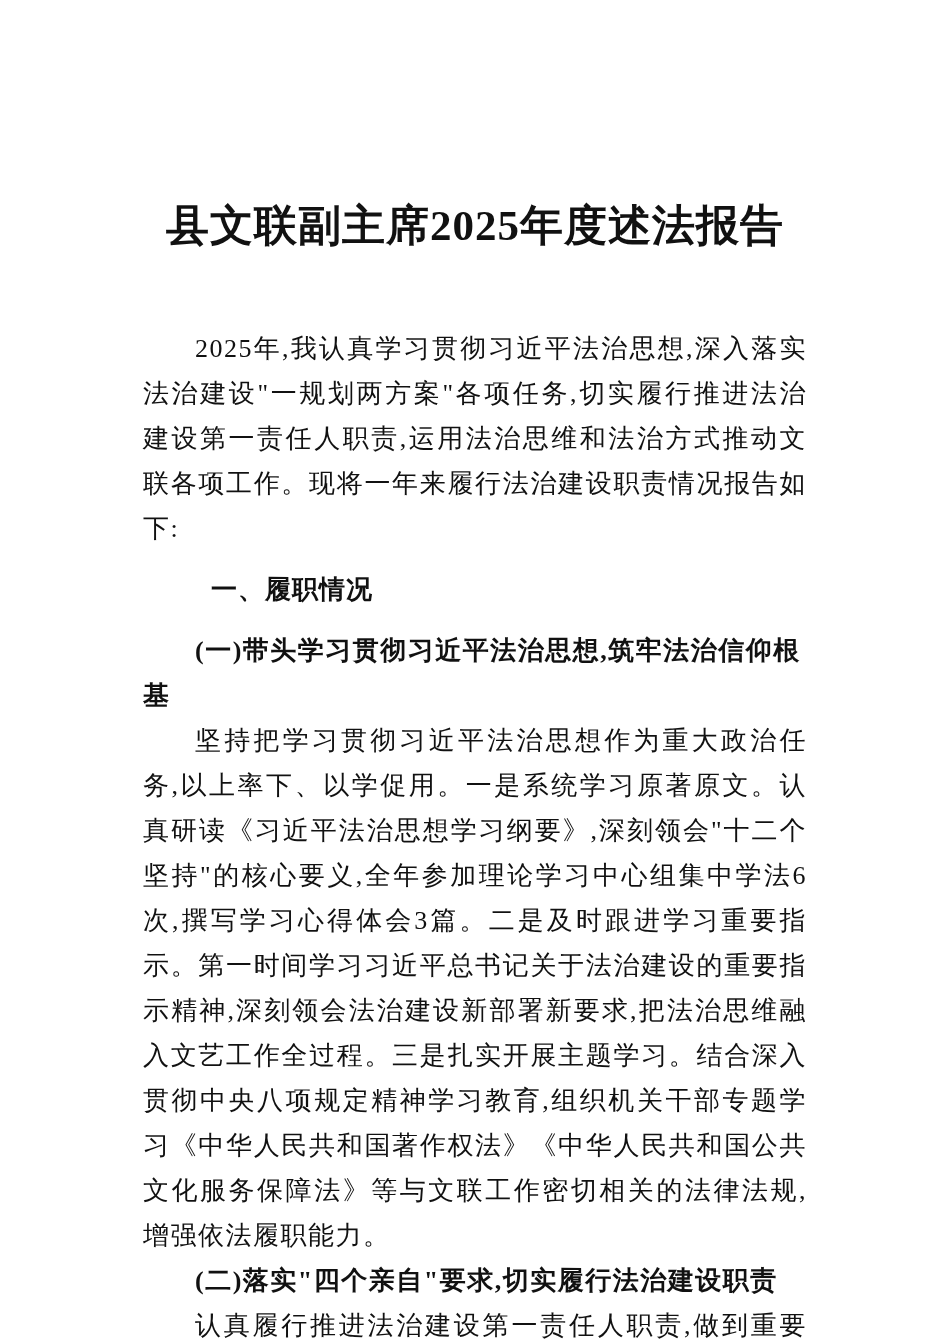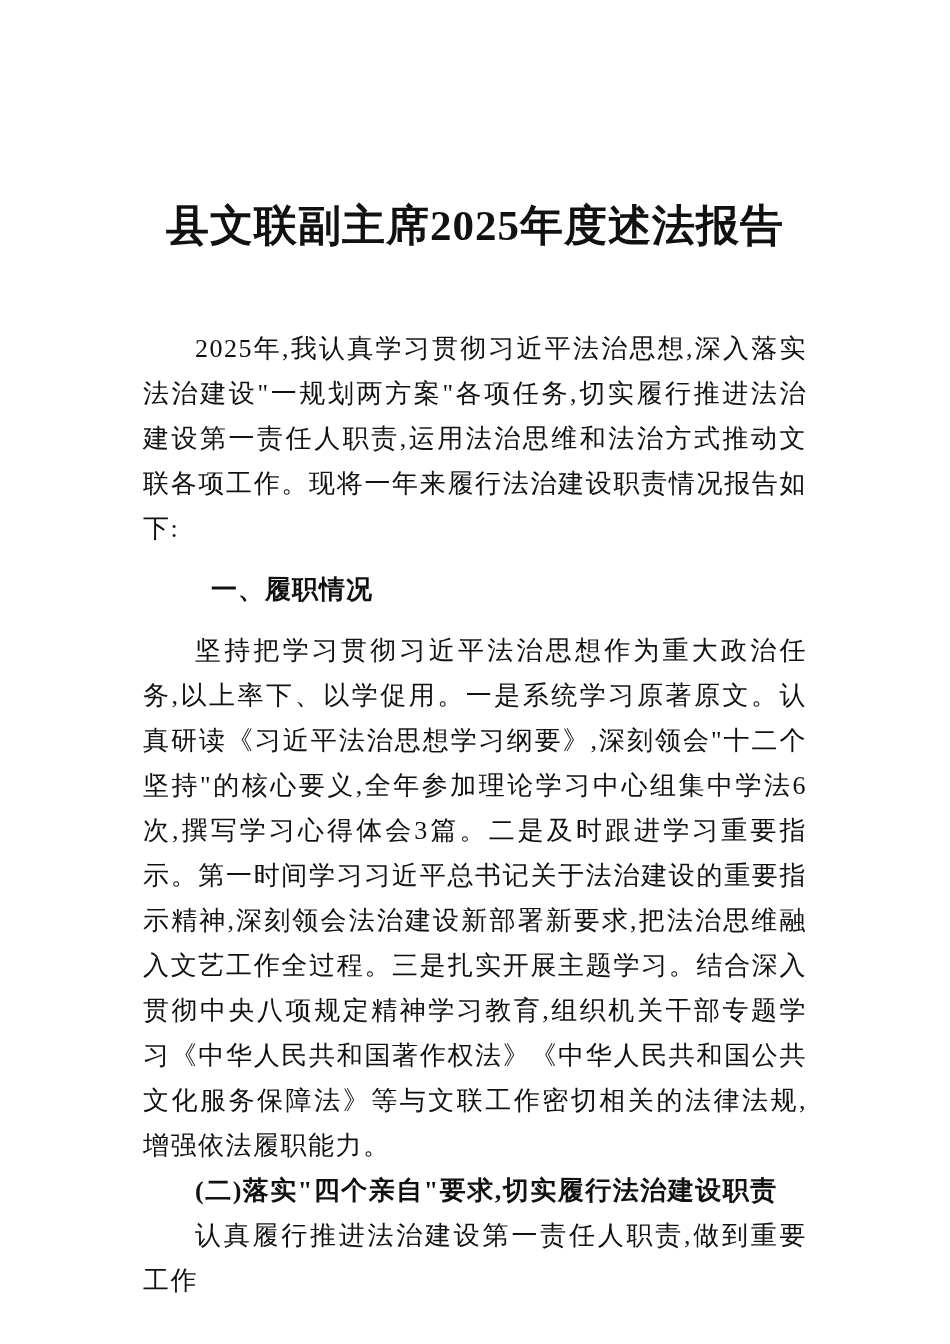--- a/index.html
+++ b/index.html
@@ -62,20 +62,21 @@
 <body>
 
 <div class="page">
 
   <h1 class="doc-title">县文联副主席2025年度述法报告</h1>
 
   <p class="para">2025年,我认真学习贯彻习近平法治思想,深入落实法治建设"一规划两方案"各项任务,切实履行推进法治建设第一责任人职责,运用法治思维和法治方式推动文联各项工作。现将一年来履行法治建设职责情况报告如下:</p>
 
   <h2 class="heading-1">一、履职情况</h2>
 
+  <h3 class="heading-2">(一)带头学习贯彻习近平法治思想,筑牢法治信仰根基</h3>
 
   <p class="para">坚持把学习贯彻习近平法治思想作为重大政治任务,以上率下、以学促用。一是系统学习原著原文。认真研读《习近平法治思想学习纲要》,深刻领会"十二个坚持"的核心要义,全年参加理论学习中心组集中学法6次,撰写学习心得体会3篇。二是及时跟进学习重要指示。第一时间学习习近平总书记关于法治建设的重要指示精神,深刻领会法治建设新部署新要求,把法治思维融入文艺工作全过程。三是扎实开展主题学习。结合深入贯彻中央八项规定精神学习教育,组织机关干部专题学习《中华人民共和国著作权法》《中华人民共和国公共文化服务保障法》等与文联工作密切相关的法律法规,增强依法履职能力。</p>
 
   <h3 class="heading-2">(二)落实"四个亲自"要求,切实履行法治建设职责</h3>
 
   <p class="para">认真履行推进法治建设第一责任人职责,做到重要工作</p>
 
 </div>
 
 </body></html>

